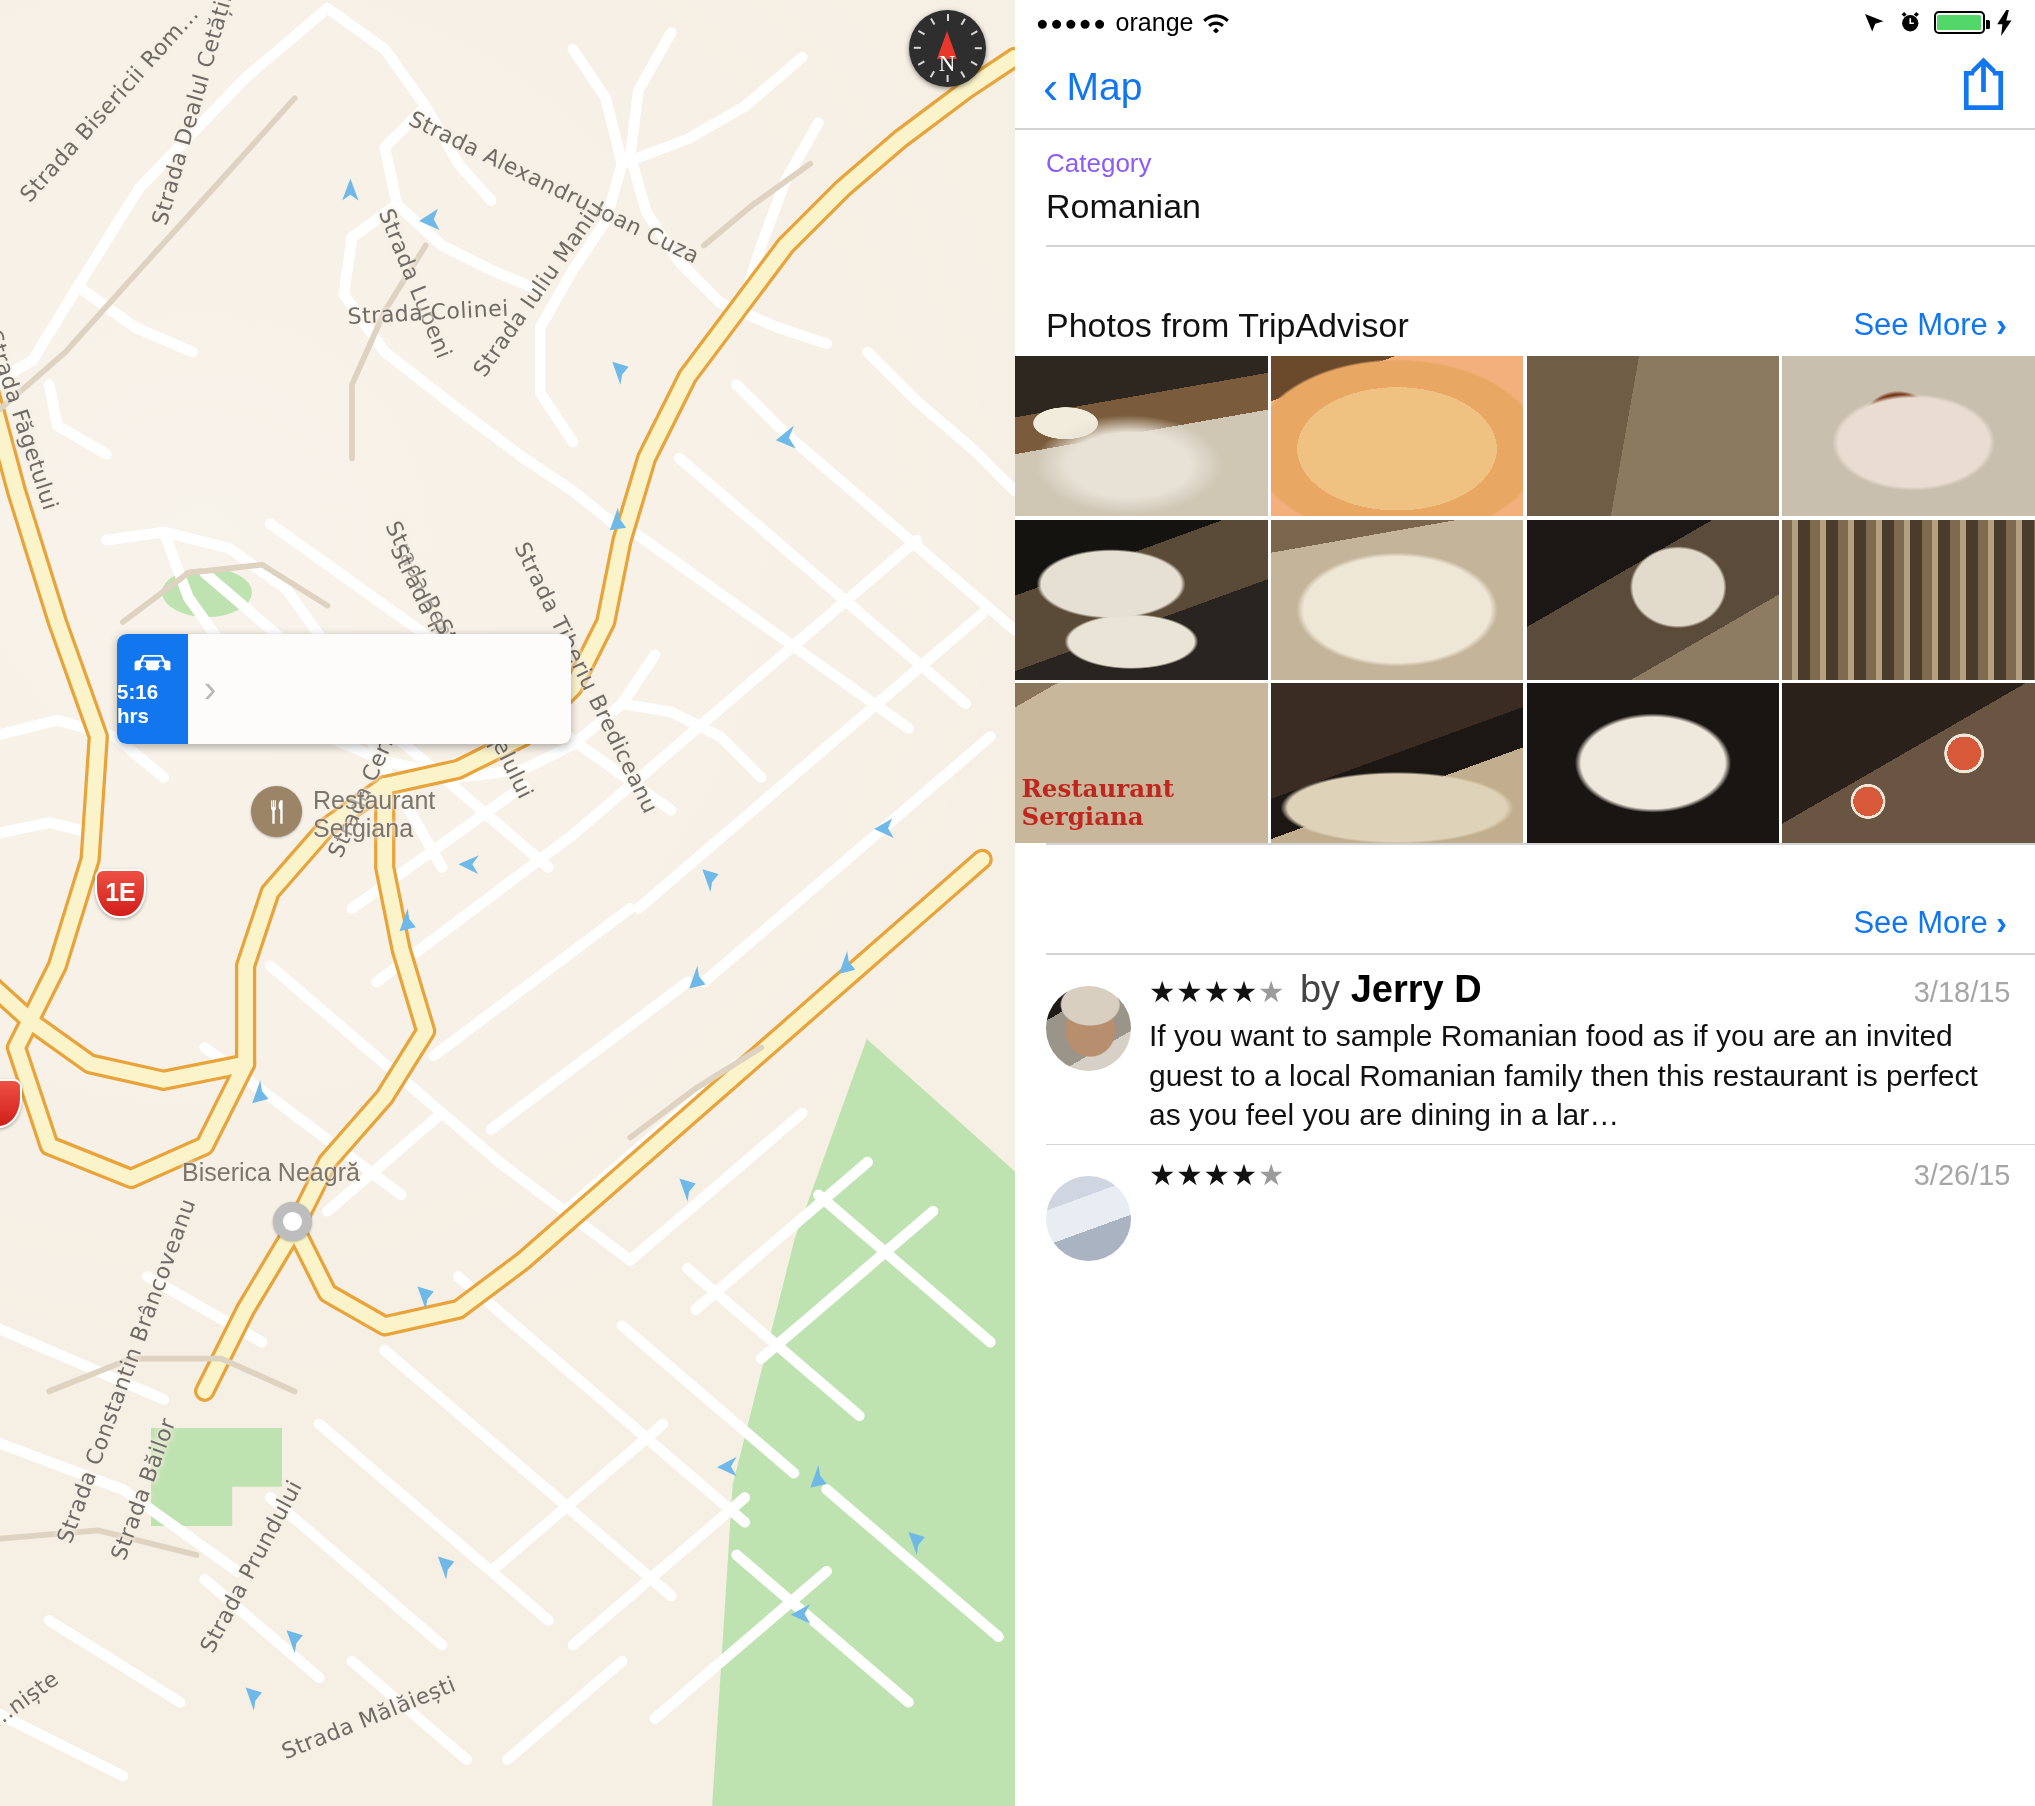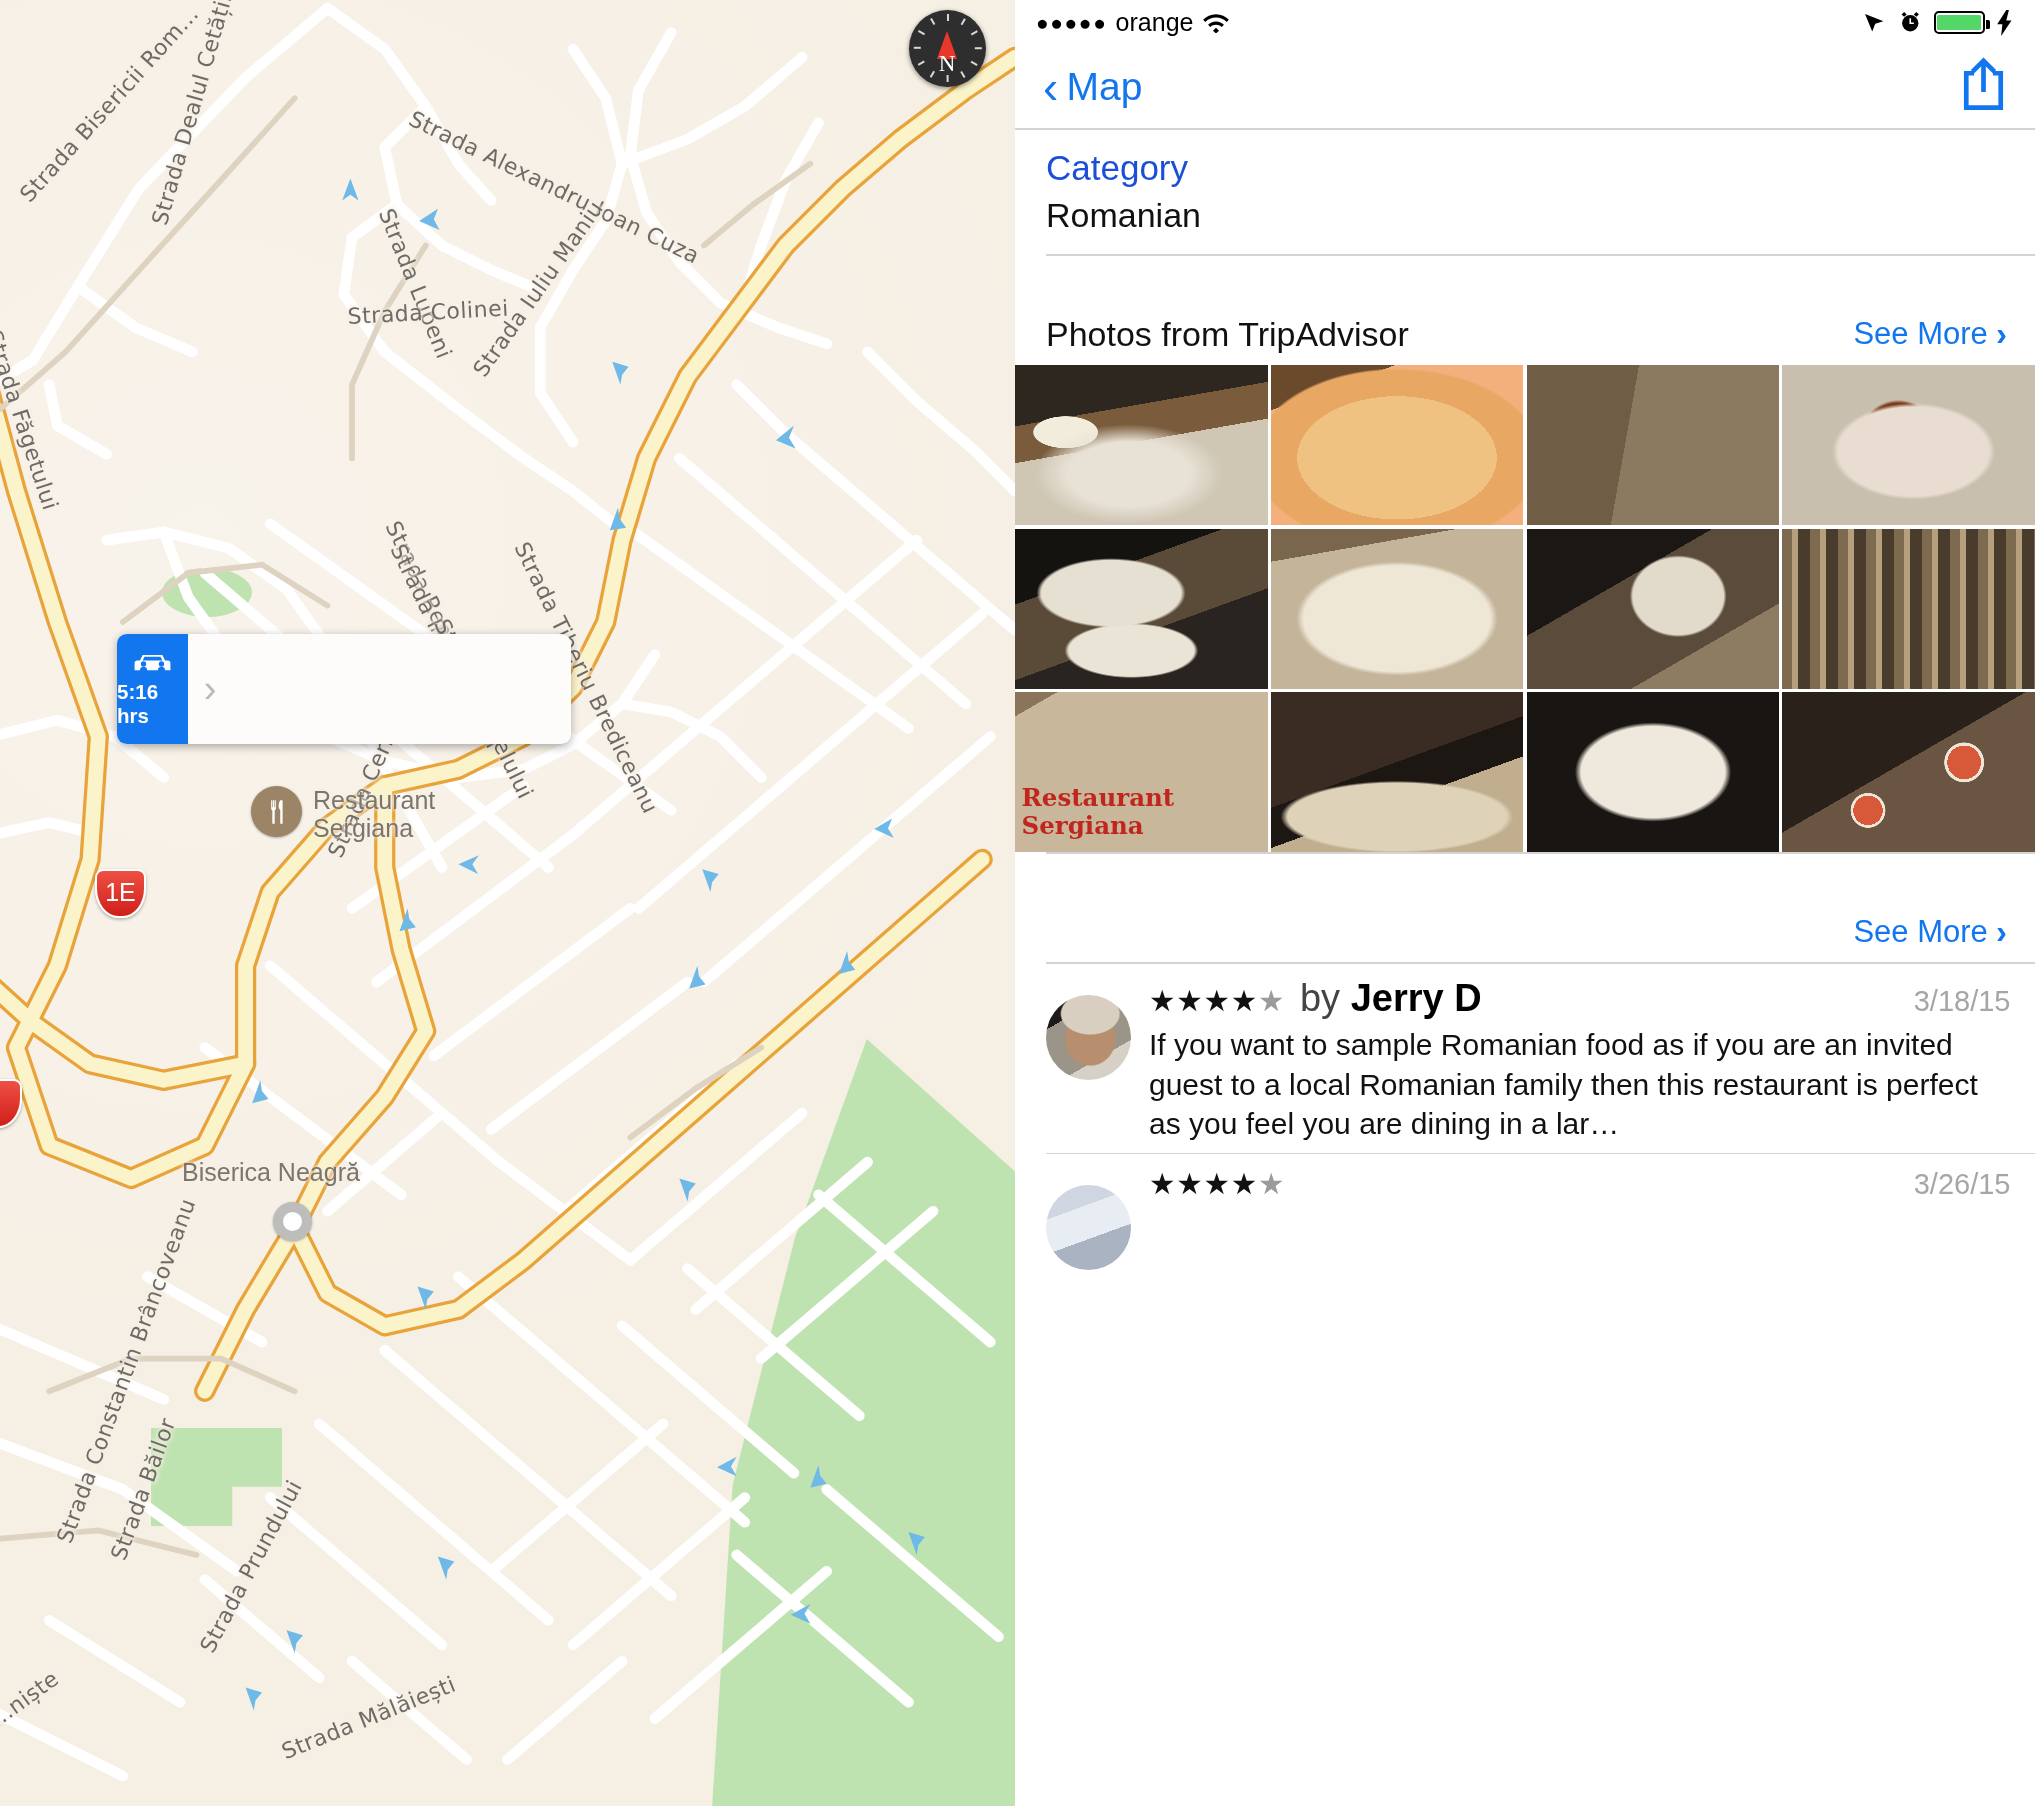--- a/index.html
+++ b/index.html
@@ -41,21 +41,21 @@
   #compass .nletter { position:absolute; left:0; right:0; top:41px; text-align:center;
       color:#fff; font-size:23px; font-family:"Liberation Serif", serif; }
   #compass .tick { position:absolute; left:50%; top:4.1px; width:1.6px; height:7.4px;
       background:#d8d8d8; transform-origin:50% 34px; }
 
   
   .shield { position:absolute; width:51px; height:49px;
     background:linear-gradient(#ef5044,#cf1f18);
     border:2.5px solid #fff; border-radius:8.2px 8.2px 46% 46%/8.2px 8.2px 60% 60%;
     box-shadow:0 1.6px 3.3px rgba(0,0,0,.3);
-    color:#fff; font-size:25px; font-weight:normal; text-align:center; line-height:43px; }
+    color:#fff; font-size:25px; font-weight:bold; text-align:center; line-height:43px; }
 
   
   #poi-pin { position:absolute; left:251px; top:786px; width:51px; height:51px;
     border-radius:50%; background:#9c8466; box-shadow:0 0.8px 2.5px rgba(0,0,0,.35);
     display:flex; align-items:center; justify-content:center; }
   
   #church-dot { position:absolute; left:273px; top:1202px; width:39px; height:39px;
     border-radius:50%; background:#bdbdbd; box-shadow:0 0.8px 2.5px rgba(0,0,0,.3);
     display:flex; align-items:center; justify-content:center; }
   #church-dot::after { content:""; width:19.6px; height:19.6px; border-radius:50%; background:#fff; }
@@ -97,21 +97,21 @@
             position:relative; }
   #back-btn { display:flex; align-items:center; gap:8.2px; color:#1277ef; cursor:pointer; }
   #back-btn .chevl { font-size:46px; line-height:1; font-weight:300; }
   #back-btn .lbl { font-size:39px; }
   #share-btn { margin-left:auto; }
 
   
   .hr { height:1.6px; background:#d4d4d4; }
   .hr.inset { margin-left:31px; }
   .row { padding:18px 31px 19.6px; }
-  .row .lab { color:#1d4ed8; font-size:35px; }
+  .row .lab { color:#8b5cf6; font-size:26px; }
   .row .val { color:#111; font-size:34px; margin-top:8.2px; }
 
   .sect-head { display:flex; align-items:center; padding:21px 28px 11.5px 31px; }
   .sect-head .t { font-size:34px; color:#111; }
   .sect-head .more { margin-left:auto; color:#1277ef; font-size:31px;
                      display:flex; align-items:center; gap:8.2px; cursor:pointer; }
   .sect-head .more .c { font-size:33px; font-weight:bold; }
 
   
   #photo-grid { display:grid; grid-template-columns:repeat(4,1fr); gap:3.3px;

